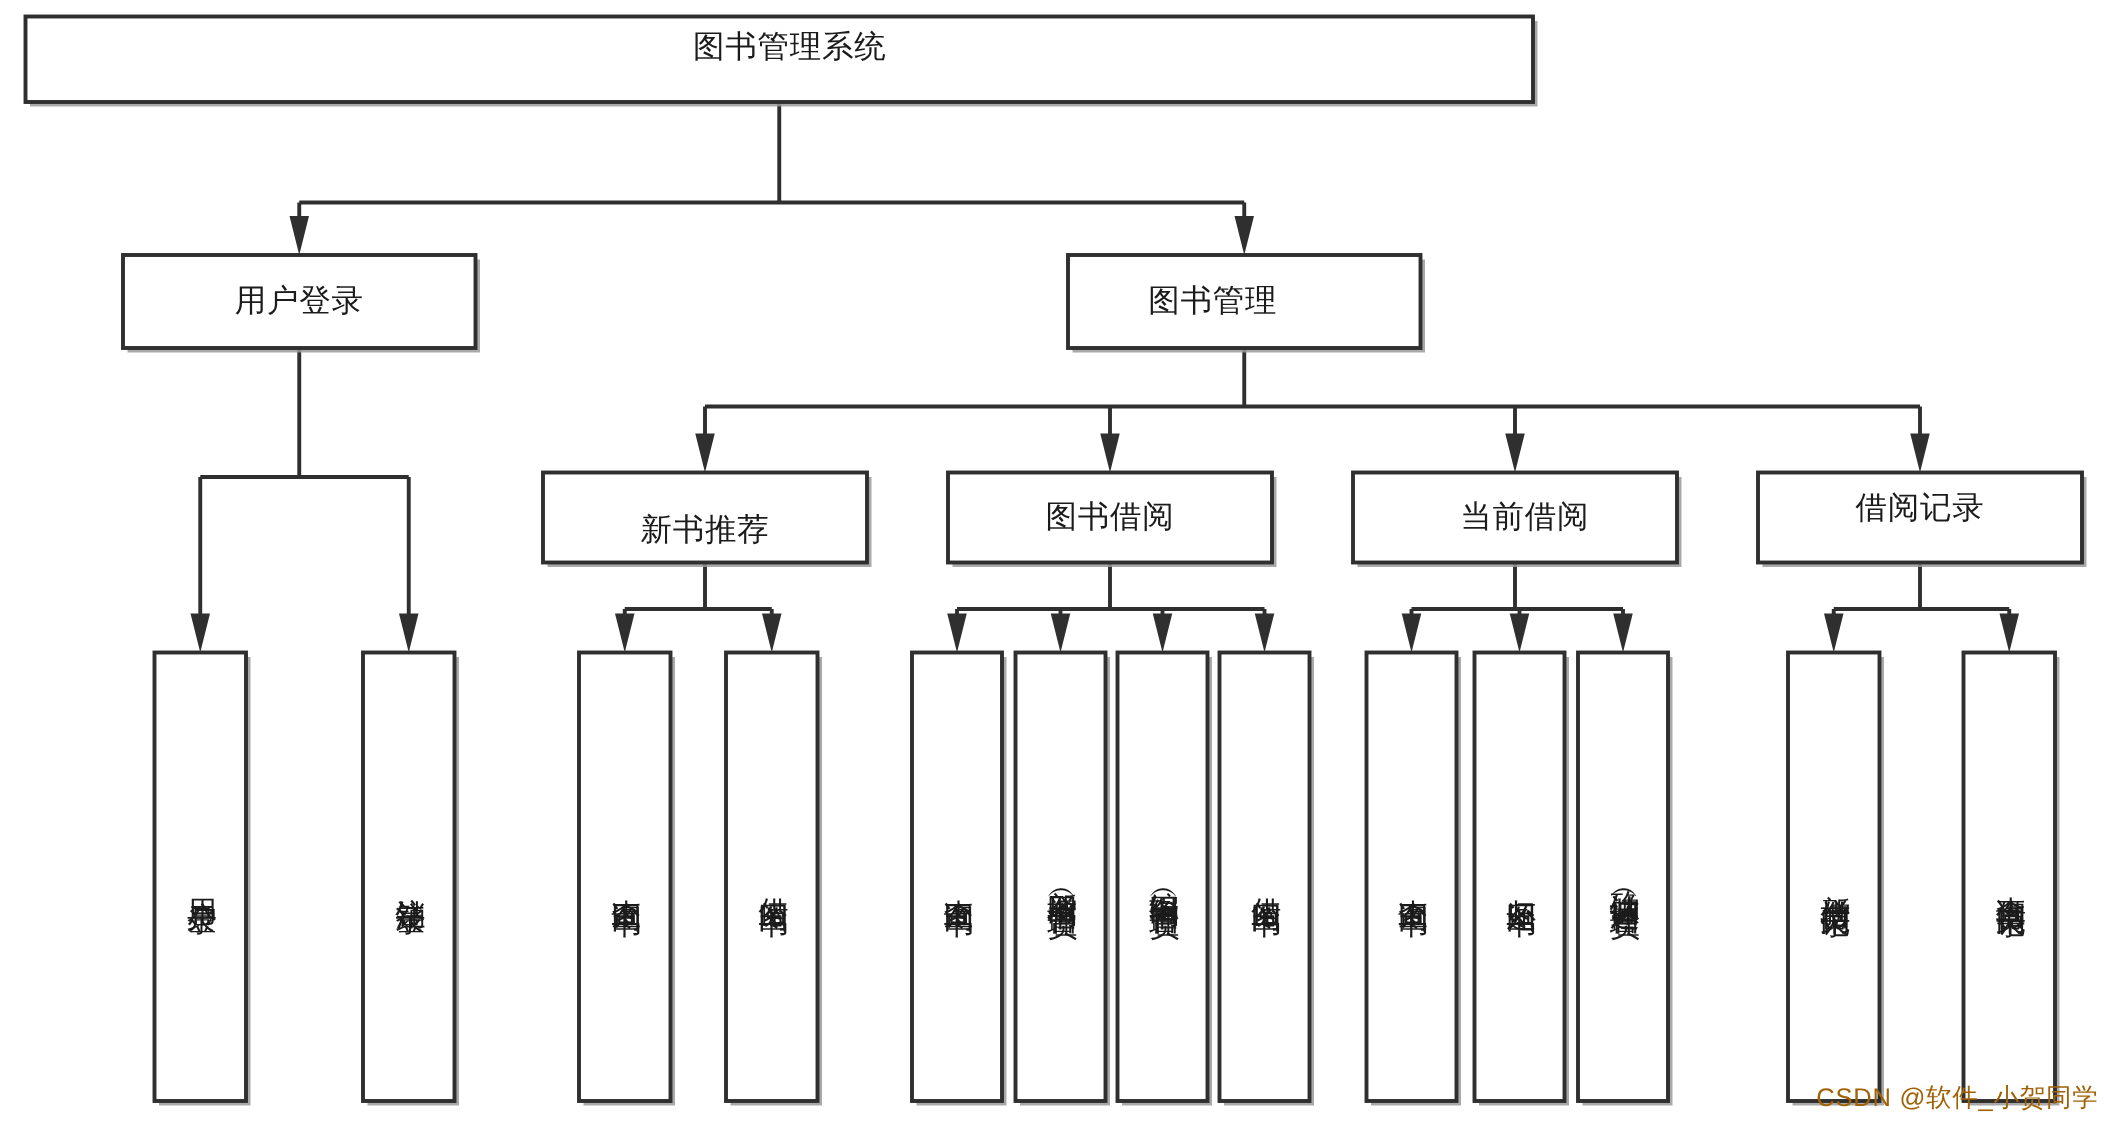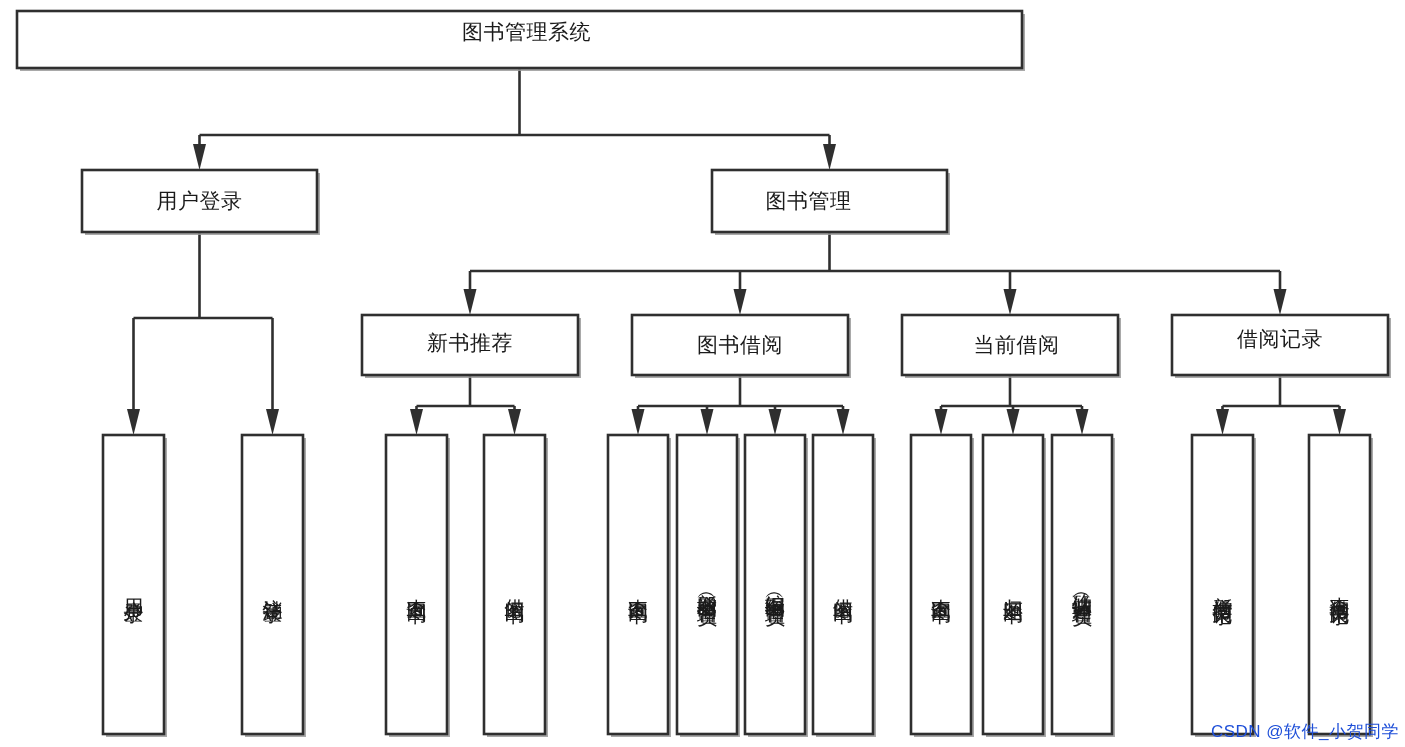--- a/index.html
+++ b/index.html
@@ -68,21 +68,21 @@
     text-orientation: upright;
     font-size: 20px;
     letter-spacing: 2px;
     padding-top: 4px;
   }
   .watermark {
     position: absolute;
     right: 6px;
     bottom: 4px;
     font-size: 17px;
-    color: #1d4ed8;
+    color: #a16207;
     font-family: "Liberation Sans", "DejaVu Sans", sans-serif;
     letter-spacing: 0.5px;
     white-space: nowrap;
     pointer-events: none;
   }
 </style>
 </head>
 <body>
 
 <div id="diagram-root">
@@ -195,21 +195,21 @@
         <rect x="1195" y="438" width="61" height="299" class="node-box-shadow"></rect>
         <rect x="1192" y="435" width="61" height="299" class="node-box"></rect>
         <rect x="1312" y="438" width="61" height="299" class="node-box-shadow"></rect>
         <rect x="1309" y="435" width="61" height="299" class="node-box"></rect>
       </g>
   </svg>
   <div id="label-layer">
       <div class="node-label horizontal" style="left: 17px; top: 11px; width: 1005px; height: 42px; padding-left: 14px;">图书管理系统</div>
       <div class="node-label horizontal" style="left: 82px; top: 170px; width: 235px; height: 62px;">用户登录</div>
       <div class="node-label horizontal" style="left: 712px; top: 170px; width: 193px; height: 62px;">图书管理</div>
-      <div class="node-label horizontal" style="left: 362px; top: 315px; width: 216px; height: 56px;">新书推荐</div>
+      <div class="node-label horizontal" style="left: 362px; top: 326px; width: 216px; height: 56px;">新书推荐</div>
       <div class="node-label horizontal" style="left: 632px; top: 315px; width: 216px; height: 60px;">图书借阅</div>
       <div class="node-label horizontal" style="left: 902px; top: 315px; width: 216px; height: 60px; padding-left: 13px;">当前借阅</div>
       <div class="node-label horizontal" style="left: 1172px; top: 315px; width: 216px; height: 48px;">借阅记录</div>
       <div class="node-label vertical" style="left: 103px; top: 435px; width: 61px; height: 299px;">用户登录</div>
       <div class="node-label vertical" style="left: 242px; top: 435px; width: 61px; height: 299px;">注销登录</div>
       <div class="node-label vertical" style="left: 386px; top: 435px; width: 61px; height: 299px;">查询图书</div>
       <div class="node-label vertical" style="left: 484px; top: 435px; width: 61px; height: 299px;">借阅图书</div>
       <div class="node-label vertical" style="left: 608px; top: 435px; width: 60px; height: 299px;">查询图书</div>
       <div class="node-label vertical" style="left: 677px; top: 435px; width: 60px; height: 299px;">新增图书（管理员）</div>
       <div class="node-label vertical" style="left: 745px; top: 435px; width: 60px; height: 299px;">编辑图书（管理员）</div>

